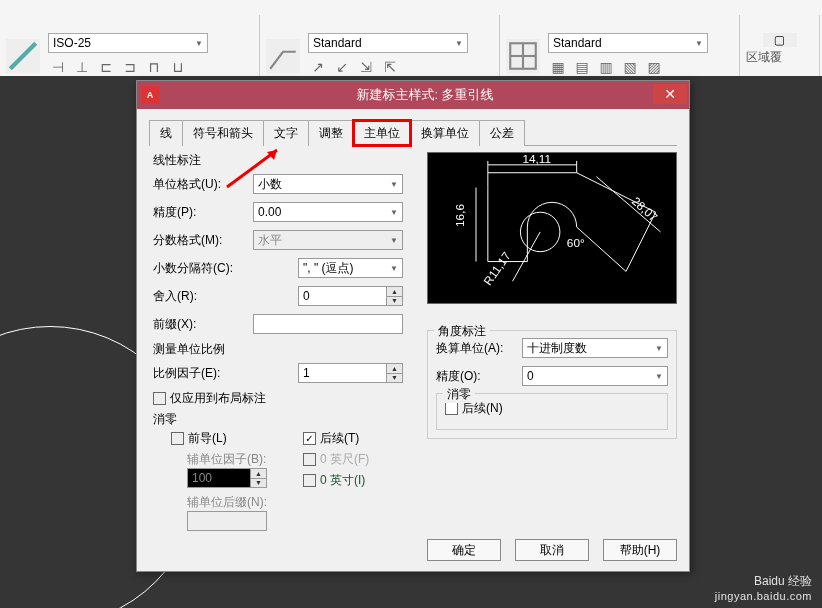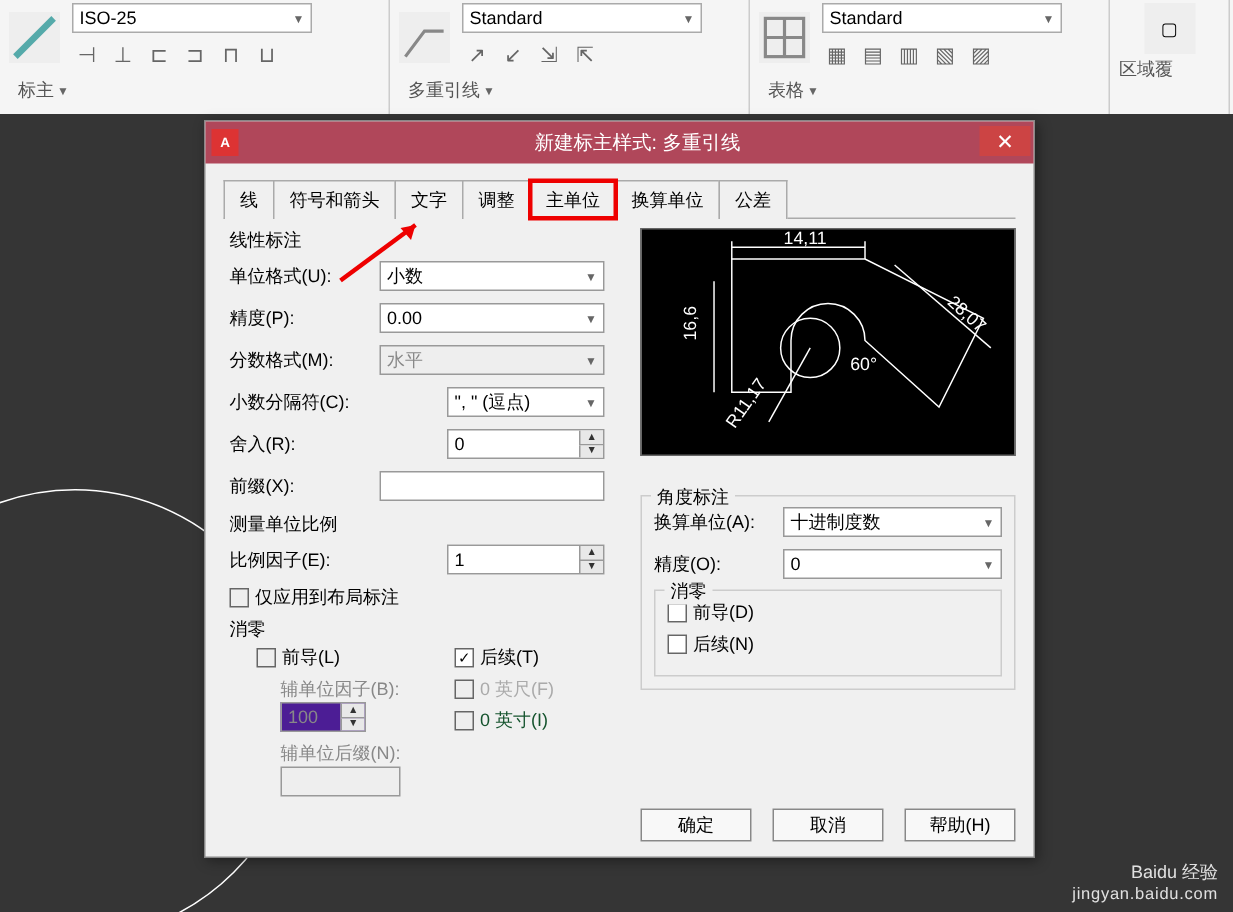--- a/index.html
+++ b/index.html
@@ -1,20 +1,20 @@
 <!DOCTYPE html>
 <html><head>
 <meta charset="utf-8">
 <style>
 * { box-sizing: border-box; margin: 0; padding: 0; font-family: "Microsoft YaHei", SimSun, Arial, sans-serif; font-size: 12px; }
 body { background: #333; width: 822px; height: 608px; position: relative; overflow: hidden; }
 
 
 .ribbon { position: absolute; top: 0; left: 0; right: 0; height: 76px; background: #f5f5f5; display: flex; }
-.ribbon-group { border-right: 1px solid #ccc; padding: 2px 6px; display: flex; flex-direction: column; }
+.ribbon-group { border-right: 1px solid #ccc; padding: 18px 6px; display: flex; flex-direction: column; margin-top: 15px; }
 .ribbon-row { display: flex; align-items: center; gap: 4px; margin-bottom: 2px; }
 .ribbon-select { height: 20px; border: 1px solid #aaa; background: #fff; padding: 0 4px; display: flex; align-items: center; justify-content: space-between; }
 .ribbon-icon { width: 20px; height: 20px; display: flex; align-items: center; justify-content: center; color: #666; font-size: 14px; }
 .ribbon-big { width: 34px; height: 34px; background: #eee; display: flex; align-items: center; justify-content: center; margin-right: 4px; }
 .ribbon-label { font-size: 11px; color: #555; margin-top: 2px; display: flex; align-items: center; }
 .drop-arrow { font-size: 8px; margin-left: 2px; color: #666; }
 
 
 .canvas-area { position: absolute; top: 76px; left: 0; right: 0; bottom: 0; background: #353535; }
 .canvas-arc { position: absolute; top: 250px; left: -100px; width: 300px; height: 300px; border: 1px solid #fff; border-radius: 50%; }
@@ -256,21 +256,21 @@
 
           <div style="margin:4px 0 2px 0">消零</div>
           <div style="display:flex">
             <div style="width:150px">
               <div class="checkbox-row sub-indent">
                   <div class="checkbox disabled"></div>
                   <span>前导(L)</span>
                 </div>
               <div class="sub-indent" style="margin-left:34px">
                 <div style="color:#888">辅单位因子(B):</div>
-                <div class="spinner disabled" style="width:57px;background:#4c1d95;color:#888;margin-bottom:6px">
+                <div class="spinner disabled" style="width:80px;background:#000000;color:#888;margin-bottom:6px">
                     <span>100</span>
                     <div class="spinner-btns">
                       <span>▲</span>
                       <span>▼</span>
                     </div>
                   </div>
                 <div style="color:#888">辅单位后缀(N):</div>
                 <div class="input" style="width:80px;background:#eee">
                     <span></span>
                   </div>
@@ -330,24 +330,20 @@
               <label style="width:86px">精度(O):</label>
               <div class="select" style="flex:1">
                 <span>0</span>
                 <span class="drop-arrow">▼</span>
               </div>
             </div>
           <div class="groupbox" style="margin:6px 0 0 0">
             <div class="groupbox-title">消零</div>
             <div class="checkbox-row">
                 <div class="checkbox"></div>
-                <span>前导(D)</span>
-              </div>
-            <div class="checkbox-row">
-                <div class="checkbox"></div>
                 <span>后续(N)</span>
               </div>
           </div>
         </div>
       </div>
     </div>
 
     <div class="buttons">
       <div class="btn">确定</div>
       <div class="btn">取消</div>

